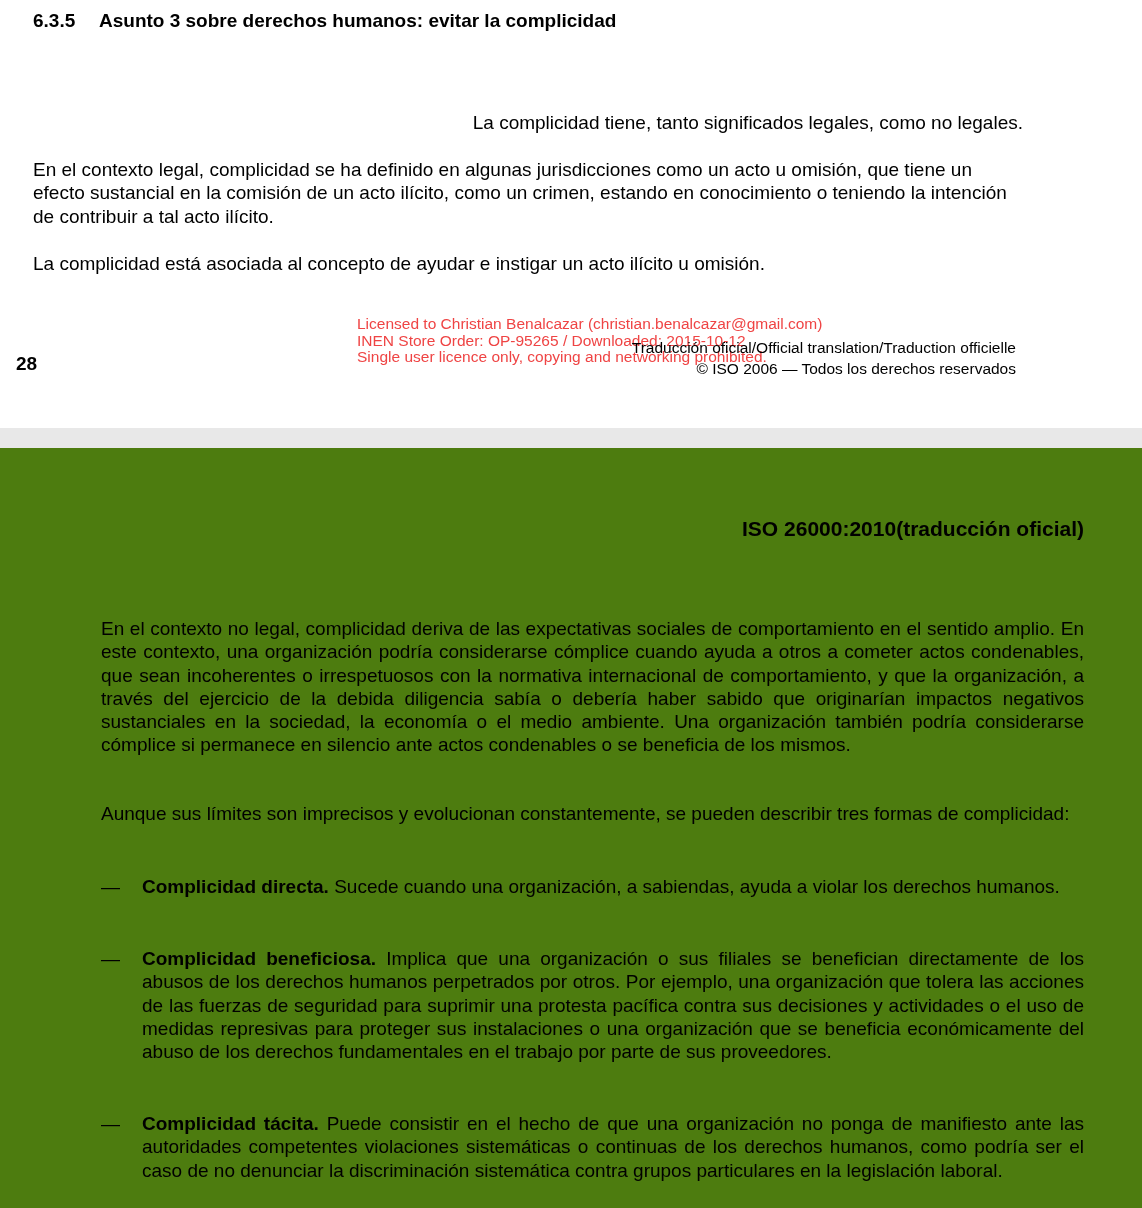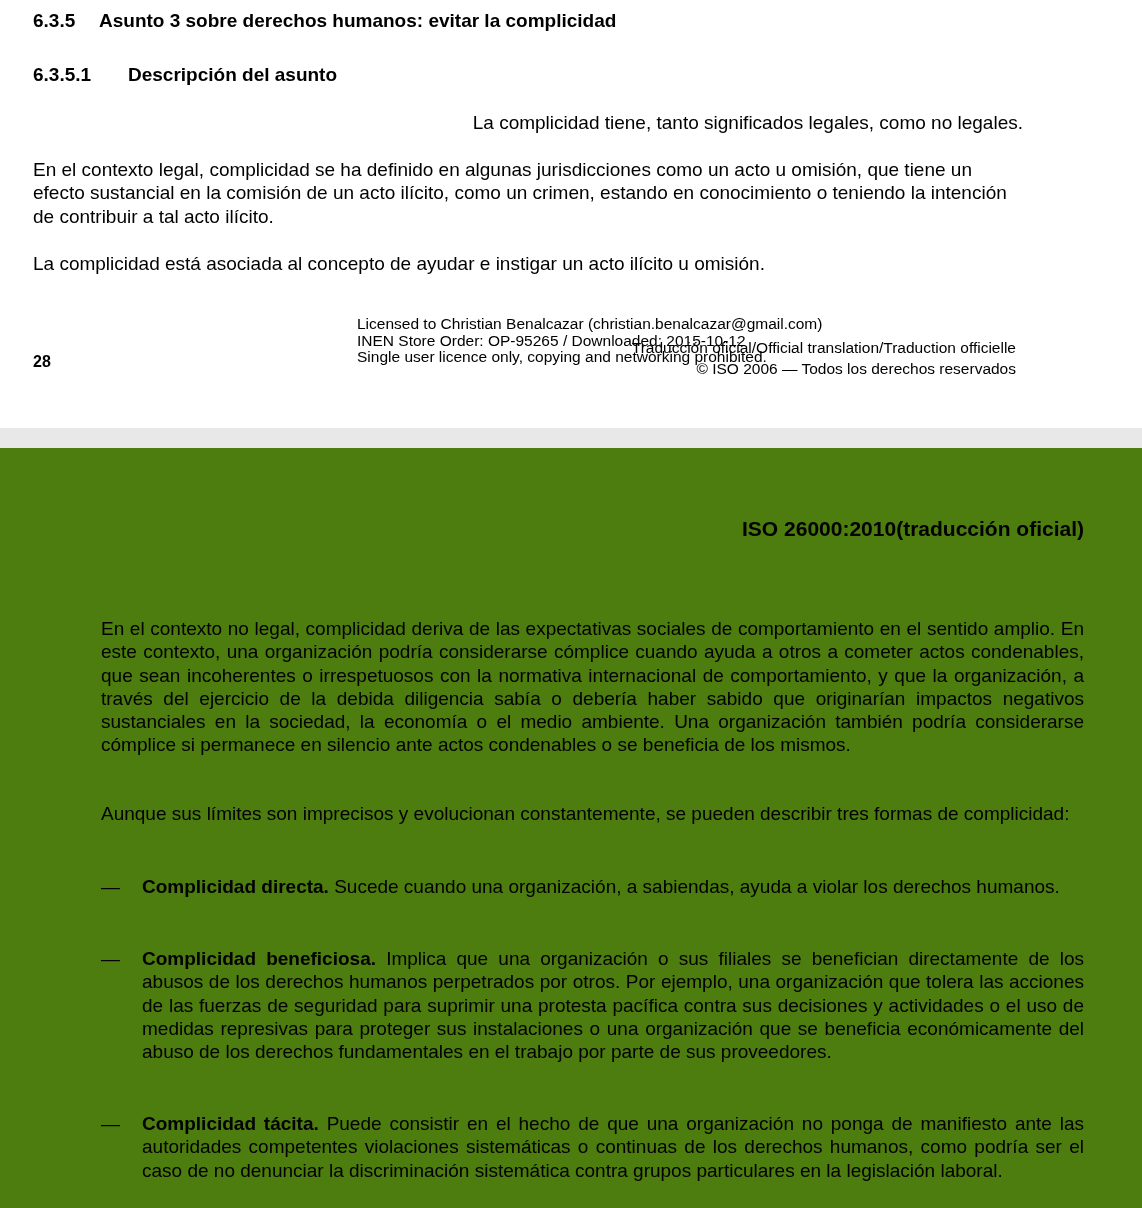--- a/index.html
+++ b/index.html
@@ -13,40 +13,37 @@
   .page1 { position: absolute; left: 0; top: 0; width: 1142px; height: 428px; background: #fff; }
   .gap { position: absolute; left: 0; top: 428px; width: 1142px; height: 20px; background: #e8e8e8; }
   .page2 { position: absolute; left: 0; top: 448px; width: 1142px; height: 760px; background: #4d7c0f; }
 
   .h3 { position: absolute; left: 33px; top: 10px; font-size: 19px; font-weight: bold; white-space: nowrap; }
   .h3 .num { display: inline-block; width: 66px; }
   .h4 { position: absolute; left: 33px; top: 64px; font-size: 19px; font-weight: bold; white-space: nowrap; }
   .h4 .num { display: inline-block; width: 95px; }
   .p1 { position: absolute; left: 33px; width: 990px; font-size: 19px; line-height: 23.3px; margin: 0; }
 
-  .wm { position: absolute; left: 357px; top: 316px; font-size: 15.5px; line-height: 16.5px; color: #000000; white-space: nowrap; }
+  .wm { position: absolute; left: 357px; top: 316px; font-size: 15.5px; line-height: 16.5px; color: #ef4444; white-space: nowrap; }
   .footer-right { position: absolute; right: 126px; top: 337px; font-size: 15.5px; line-height: 21px; text-align: right; white-space: nowrap; }
-  .pagenum { position: absolute; left: 33px; top: 353px; font-size: 16px; font-weight: bold; }
+  .pagenum { position: absolute; left: 16px; top: 353px; font-size: 19px; font-weight: bold; }
 
   .header2 { position: absolute; right: 58px; top: 69px; font-size: 21px; font-weight: bold; white-space: nowrap; }
   .p2 { position: absolute; left: 101px; width: 983px; font-size: 19px; line-height: 23.3px; margin: 0; text-align: justify; }
   .bullet { position: absolute; left: 101px; width: 983px; font-size: 19px; line-height: 23.3px; }
   .bullet .dash { position: absolute; left: 0; top: 0; }
   .bullet .txt { margin-left: 41px; text-align: justify; }
   .bullet b { font-weight: bold; margin-top: 8px; }
 </style>
 </head>
 <body>
 
 <div class="page1">
   <div class="h3">
     <span class="num">6.3.5</span><span>Asunto 3 sobre derechos humanos: evitar la complicidad</span>
-  </div>
-  <div class="h4">
-    <span class="num">6.3.5.1</span><span>Descripción del asunto</span>
   </div>
   <p class="p1" style="top:111px;text-align:right;">La complicidad tiene, tanto significados legales, como no legales.</p>
   <p class="p1" style="top:158px;">En el contexto legal, complicidad se ha definido en algunas jurisdicciones como un acto u omisión, que tiene un efecto sustancial en la comisión de un acto ilícito, como un crimen, estando en conocimiento o teniendo la intención de contribuir a tal acto ilícito.</p>
   <p class="p1" style="top:252px;">La complicidad está asociada al concepto de ayudar e instigar un acto ilícito u omisión.</p>
 
   <div class="wm">
     <div>Licensed to Christian Benalcazar (christian.benalcazar@gmail.com)</div>
     <div>INEN Store Order: OP-95265 / Downloaded: 2015-10-12</div>
     <div>Single user licence only, copying and networking prohibited.</div>
   </div>

